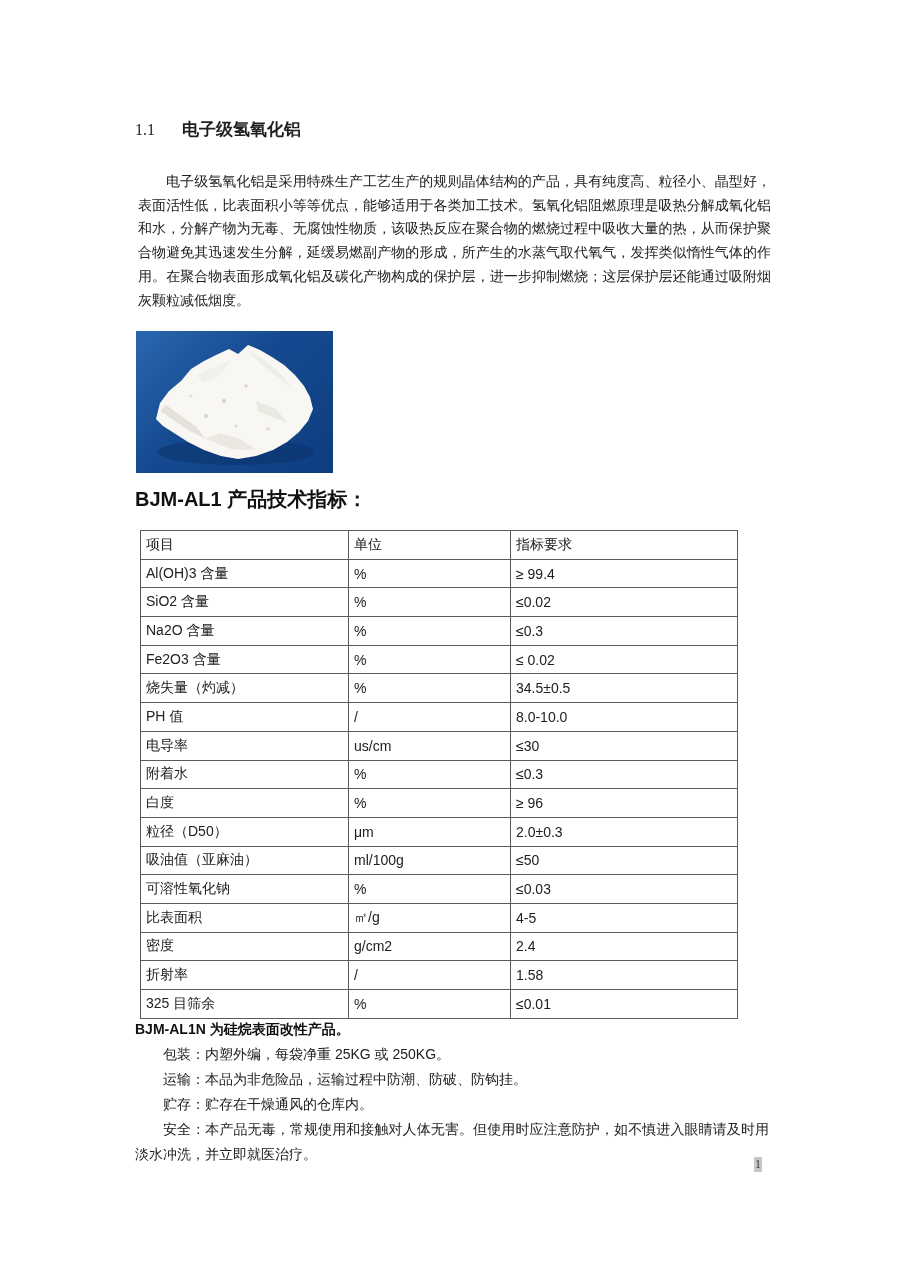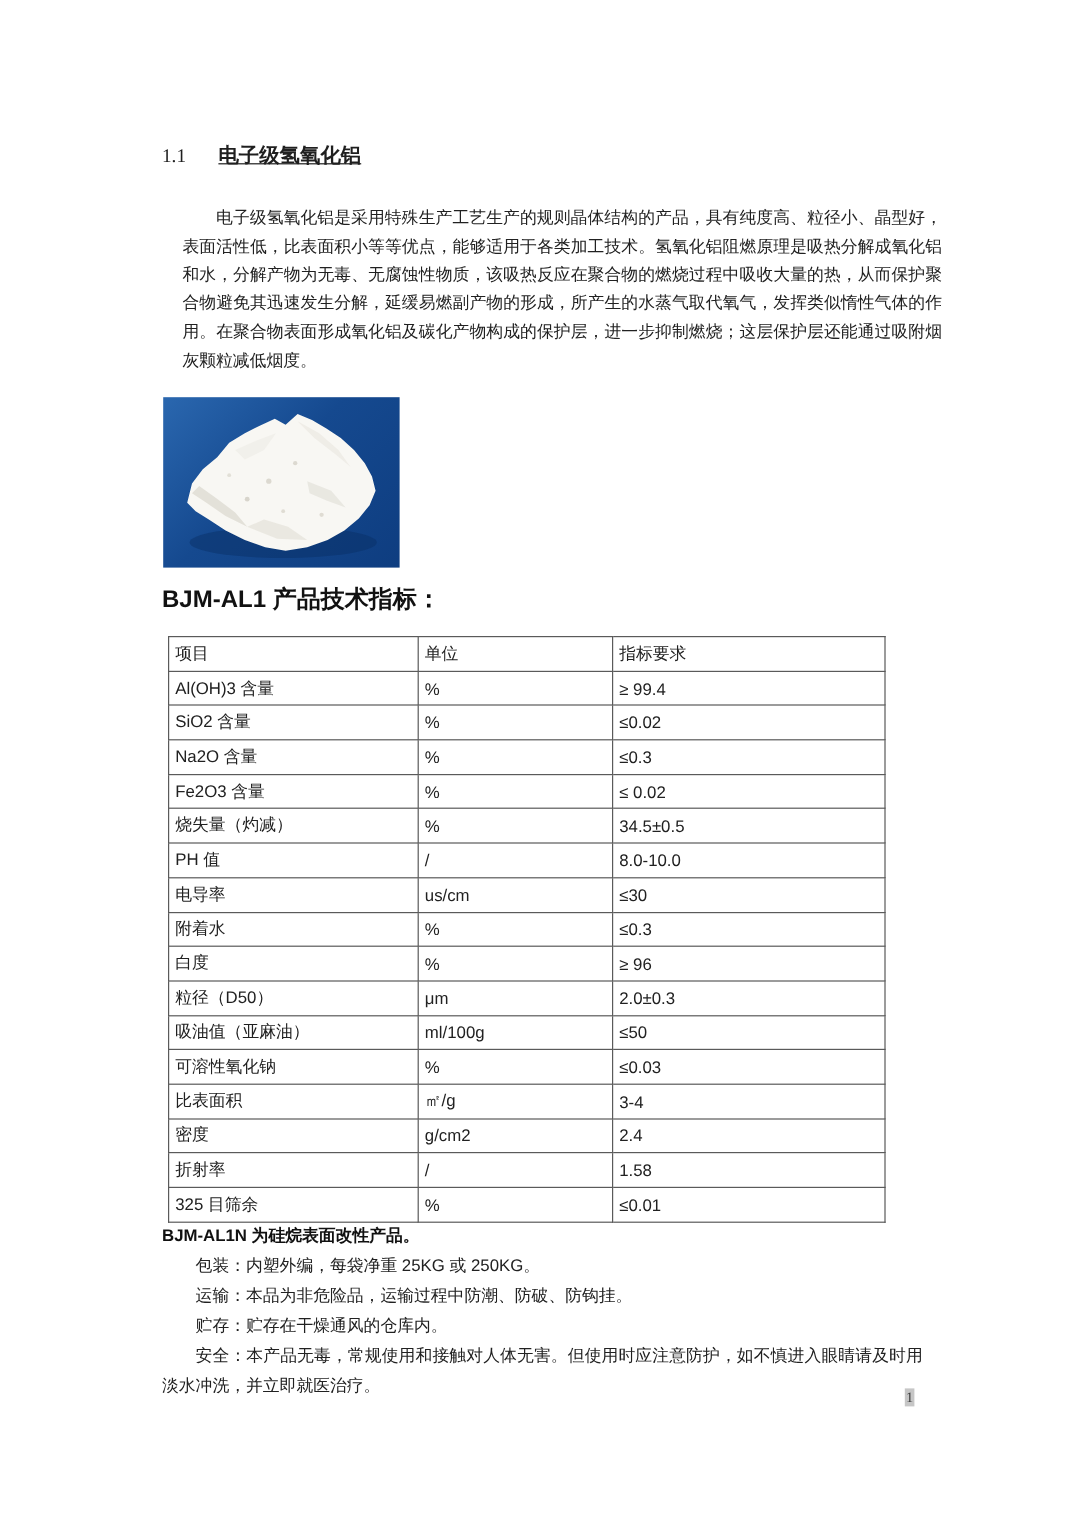--- a/index.html
+++ b/index.html
@@ -11,24 +11,24 @@
   .page{position:absolute;inset:0;width:900px;height:1273px;background:#fff;}
 
   .doc-heading{
     position:absolute;left:135px;top:118px;width:640px;
     font-size:17px;line-height:24px;white-space:nowrap;
   }
   .doc-heading .h-num{
     font-family:"Liberation Serif","DejaVu Serif",serif;
     font-weight:normal;margin-right:27px;font-size:16px;
   }
-  .doc-heading .h-title{font-weight:bold;text-decoration:underline;}
+  .doc-heading .h-title{font-weight:bold;}
 
   .intro{
-    position:absolute;left:152px;top:170px;width:633px;
+    position:absolute;left:138px;top:170px;width:633px;
     font-size:14px;line-height:23.7px;text-align:justify;
     text-indent:2em;color:#212121;
   }
 
   .product-photo{
     position:absolute;left:136px;top:331px;width:197px;height:142px;
     background:linear-gradient(135deg,#2a67af 0%,#15498f 45%,#0e3d80 100%);
     overflow:hidden;
   }
   .product-photo svg{display:block;width:100%;height:100%;}
@@ -168,21 +168,21 @@
           <td>≤50</td>
         </tr>
         <tr>
           <td>可溶性氧化钠</td>
           <td>%</td>
           <td>≤0.03</td>
         </tr>
         <tr>
           <td>比表面积</td>
           <td>㎡/g</td>
-          <td>3-4</td>
+          <td>4-5</td>
         </tr>
         <tr>
           <td>密度</td>
           <td>g/cm2</td>
           <td>2.4</td>
         </tr>
         <tr>
           <td>折射率</td>
           <td>/</td>
           <td>1.58</td>

